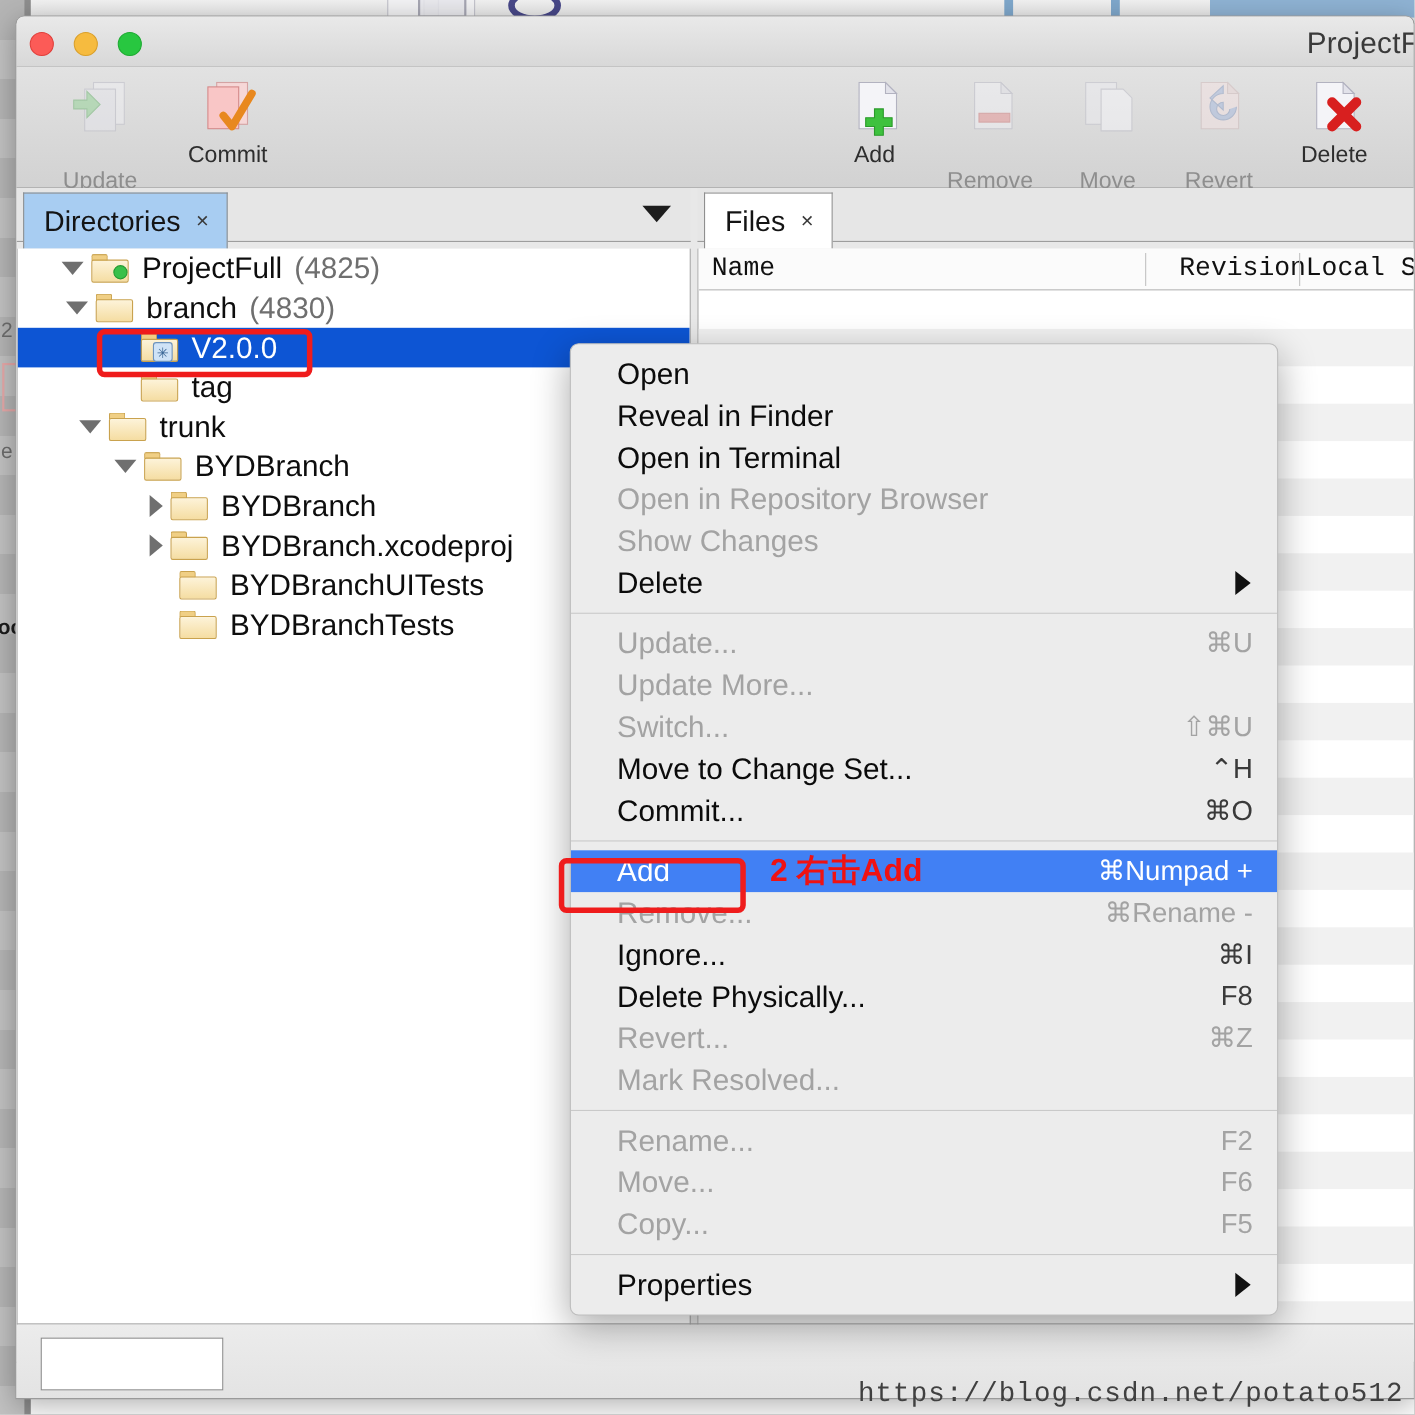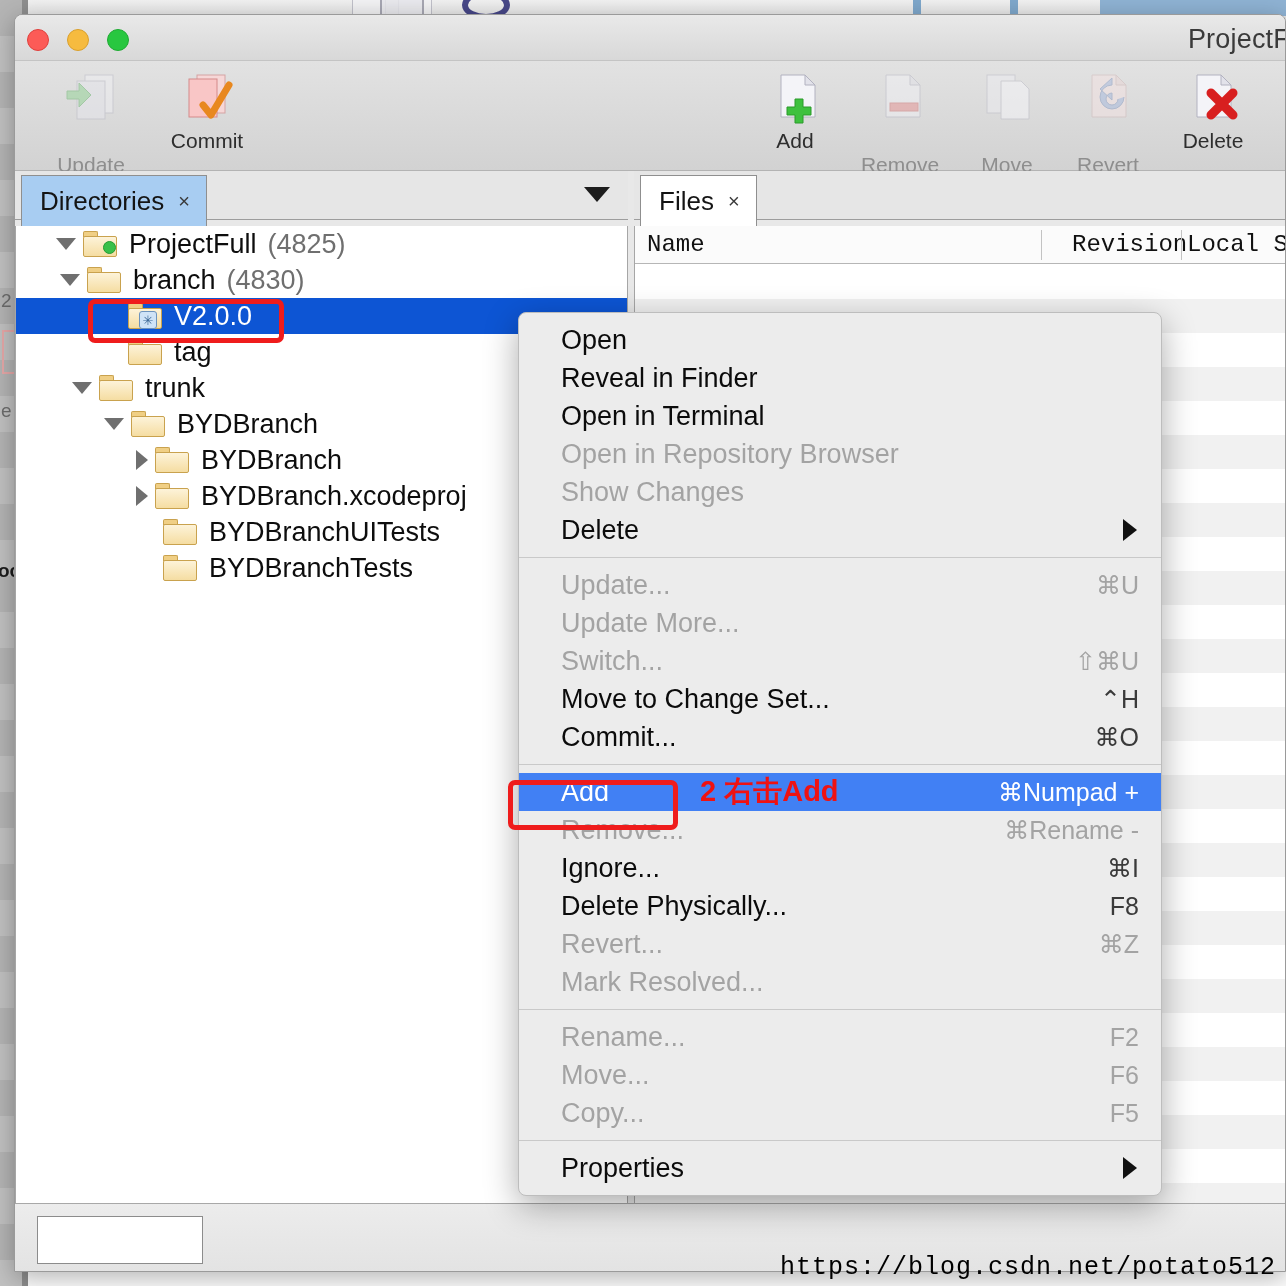--- a/index.html
+++ b/index.html
@@ -221,21 +221,21 @@
     position:absolute; font-size:29px; font-weight:bold; color:#ef1212;
     white-space:nowrap;
     -webkit-text-stroke:6px #ffffff;
     paint-order:stroke fill;
   }
   .callout span { -webkit-text-stroke:0; }
 
   .watermark {
     position:absolute; right:10px; bottom:4px;
     font-family:"Liberation Mono", monospace;
-    font-size:25px; color:#000000; letter-spacing:1px;
+    font-size:25px; color:#404040; letter-spacing:1px;
     white-space:nowrap; user-select:none;
   }
 </style>
 </head>
 <body>
 
 <div id="root">
 
   <div class="desktop">
     <div class="bg-topbar"></div>

